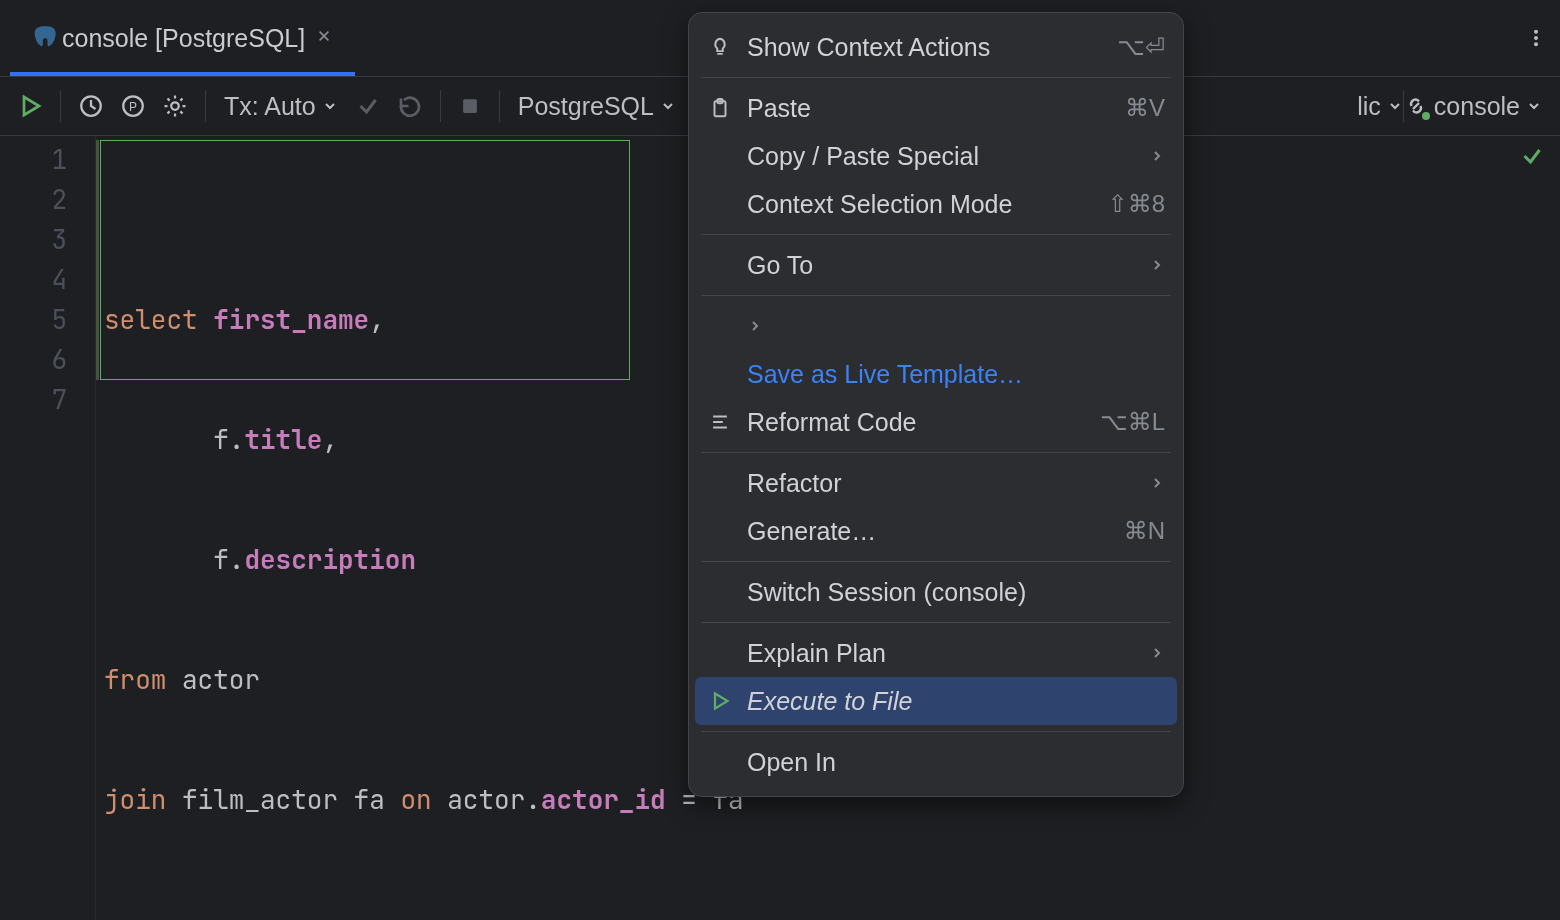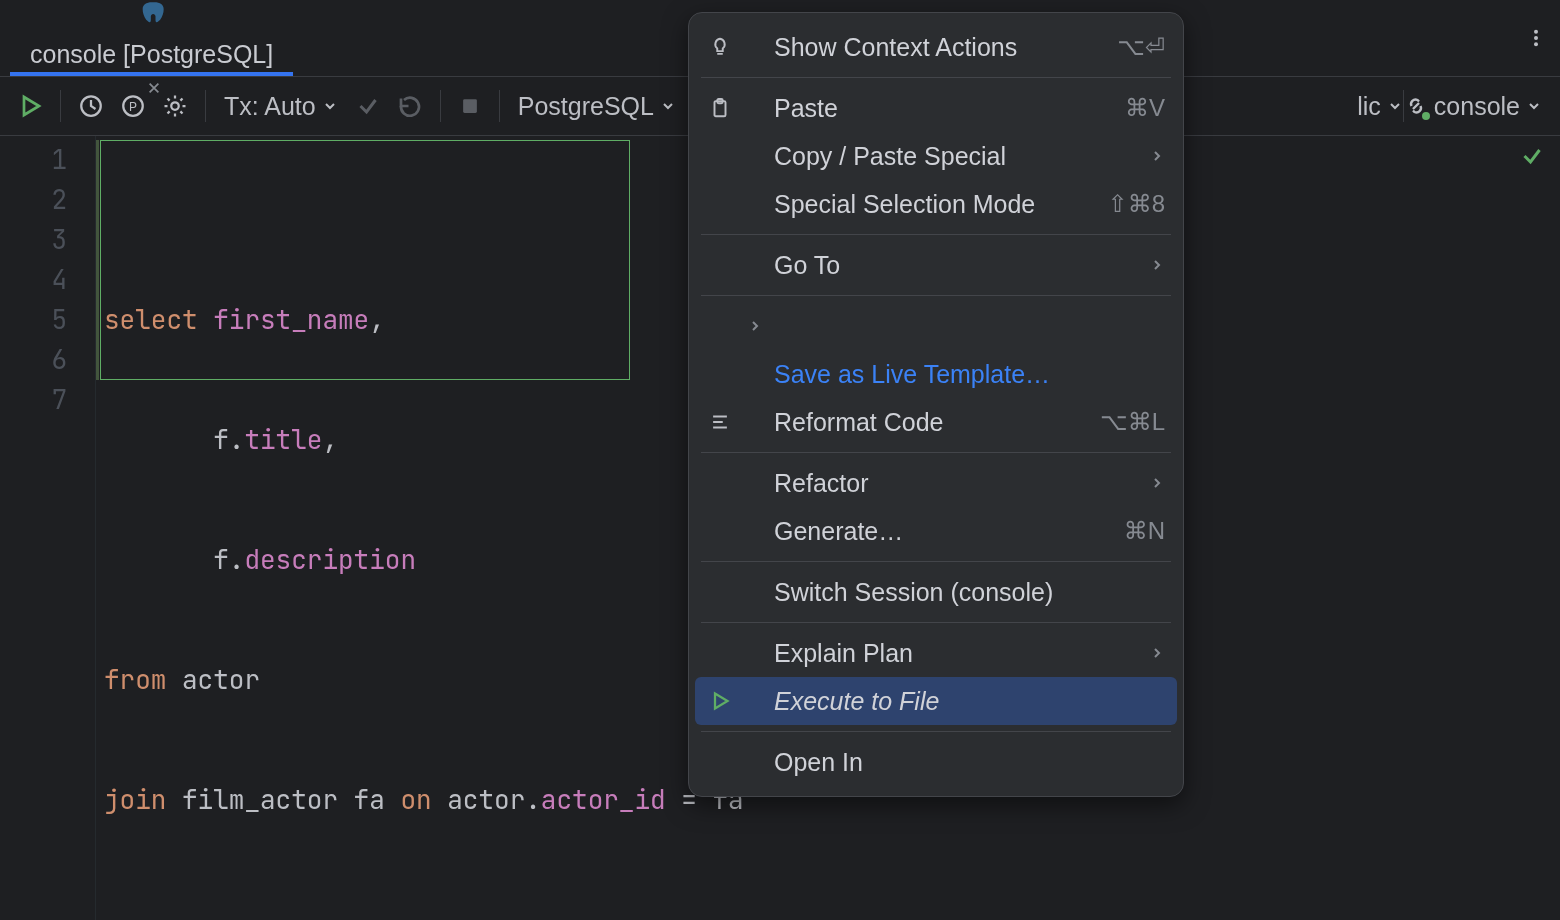--- a/index.html
+++ b/index.html
@@ -17,27 +17,26 @@
     height: 76px;
     background: #1e1f22;
     display: flex;
     align-items: center;
     padding: 0 10px;
     position: relative;
   }
   .tab {
     display: flex;
     align-items: center;
-    gap: 12px;
+    gap: 4px;
     padding: 0 20px;
     height: 76px;
     position: relative;
     font-size: 25px;
     color: #c9cbd1;
-    flex-direction: column;
   }
   .tab.active::after {
     content: "";
     position: absolute;
     bottom: 0;
     left: 0;
     right: 0;
     height: 4px;
     background: #3574f0;
   }
@@ -122,21 +121,21 @@
     height: 240px;
     background: #43553d;
   }
   .code-line { padding-left: 8px; height: 40px; position: relative; }
   .caret-box {
     position: absolute;
     border: 1px solid #5fad65;
     pointer-events: none;
   }
   .kw { color: #cf8e6d; }
-  .ident { color: #c77dbb; }
+  .ident { color: #c77dbb; font-weight: bold; }
   .punct { color: #bcbec4; }
   .txt { color: #bcbec4; }
   
   .status-check {
     position: absolute;
     top: 144px;
     right: 16px;
     color: #5fad65;
   }
   
@@ -159,21 +158,21 @@
     height: 48px;
     padding: 0 18px;
     gap: 14px;
     color: #d0d2d8;
   }
   .menu-item .menu-icon {
     width: 26px;
     display: flex;
     justify-content: center;
   }
-  .menu-item .menu-label { flex: 1; margin-left: 27px; }
+  .menu-item .menu-label { flex: 1; }
   .menu-item .menu-shortcut { color: #868a91; font-size: 24px;}
   .menu-item .menu-chevron { color: #868a91; }
   .menu-item.disabled { color: #3b82f6; }
   .menu-item.highlight {
     background: #2e436e;
     border-radius: 6px;
     margin: 0 6px;
     padding: 0 12px;
     font-style: italic;
   }
@@ -343,21 +342,21 @@
     <span class="menu-icon"></span>
     <span class="menu-label">Copy / Paste Special</span>
     <span class="menu-chevron icon">
       <svg viewBox="0 0 16 16" width="16" height="16" fill="none" stroke="currentColor" stroke-width="2">
           <path d="M6 4l4 4-4 4"></path>
         </svg>
     </span>
   </div>
   <div class="menu-item">
     <span class="menu-icon"></span>
-    <span class="menu-label">Special Selection Mode</span>
+    <span class="menu-label">Context Selection Mode</span>
     <span class="menu-shortcut">⇧⌘8</span>
   </div>
   <div class="menu-sep"></div>
   <div class="menu-item">
     <span class="menu-icon"></span>
     <span class="menu-label">Go To</span>
     <span class="menu-chevron icon">
       <svg viewBox="0 0 16 16" width="16" height="16" fill="none" stroke="currentColor" stroke-width="2">
           <path d="M6 4l4 4-4 4"></path>
         </svg>

